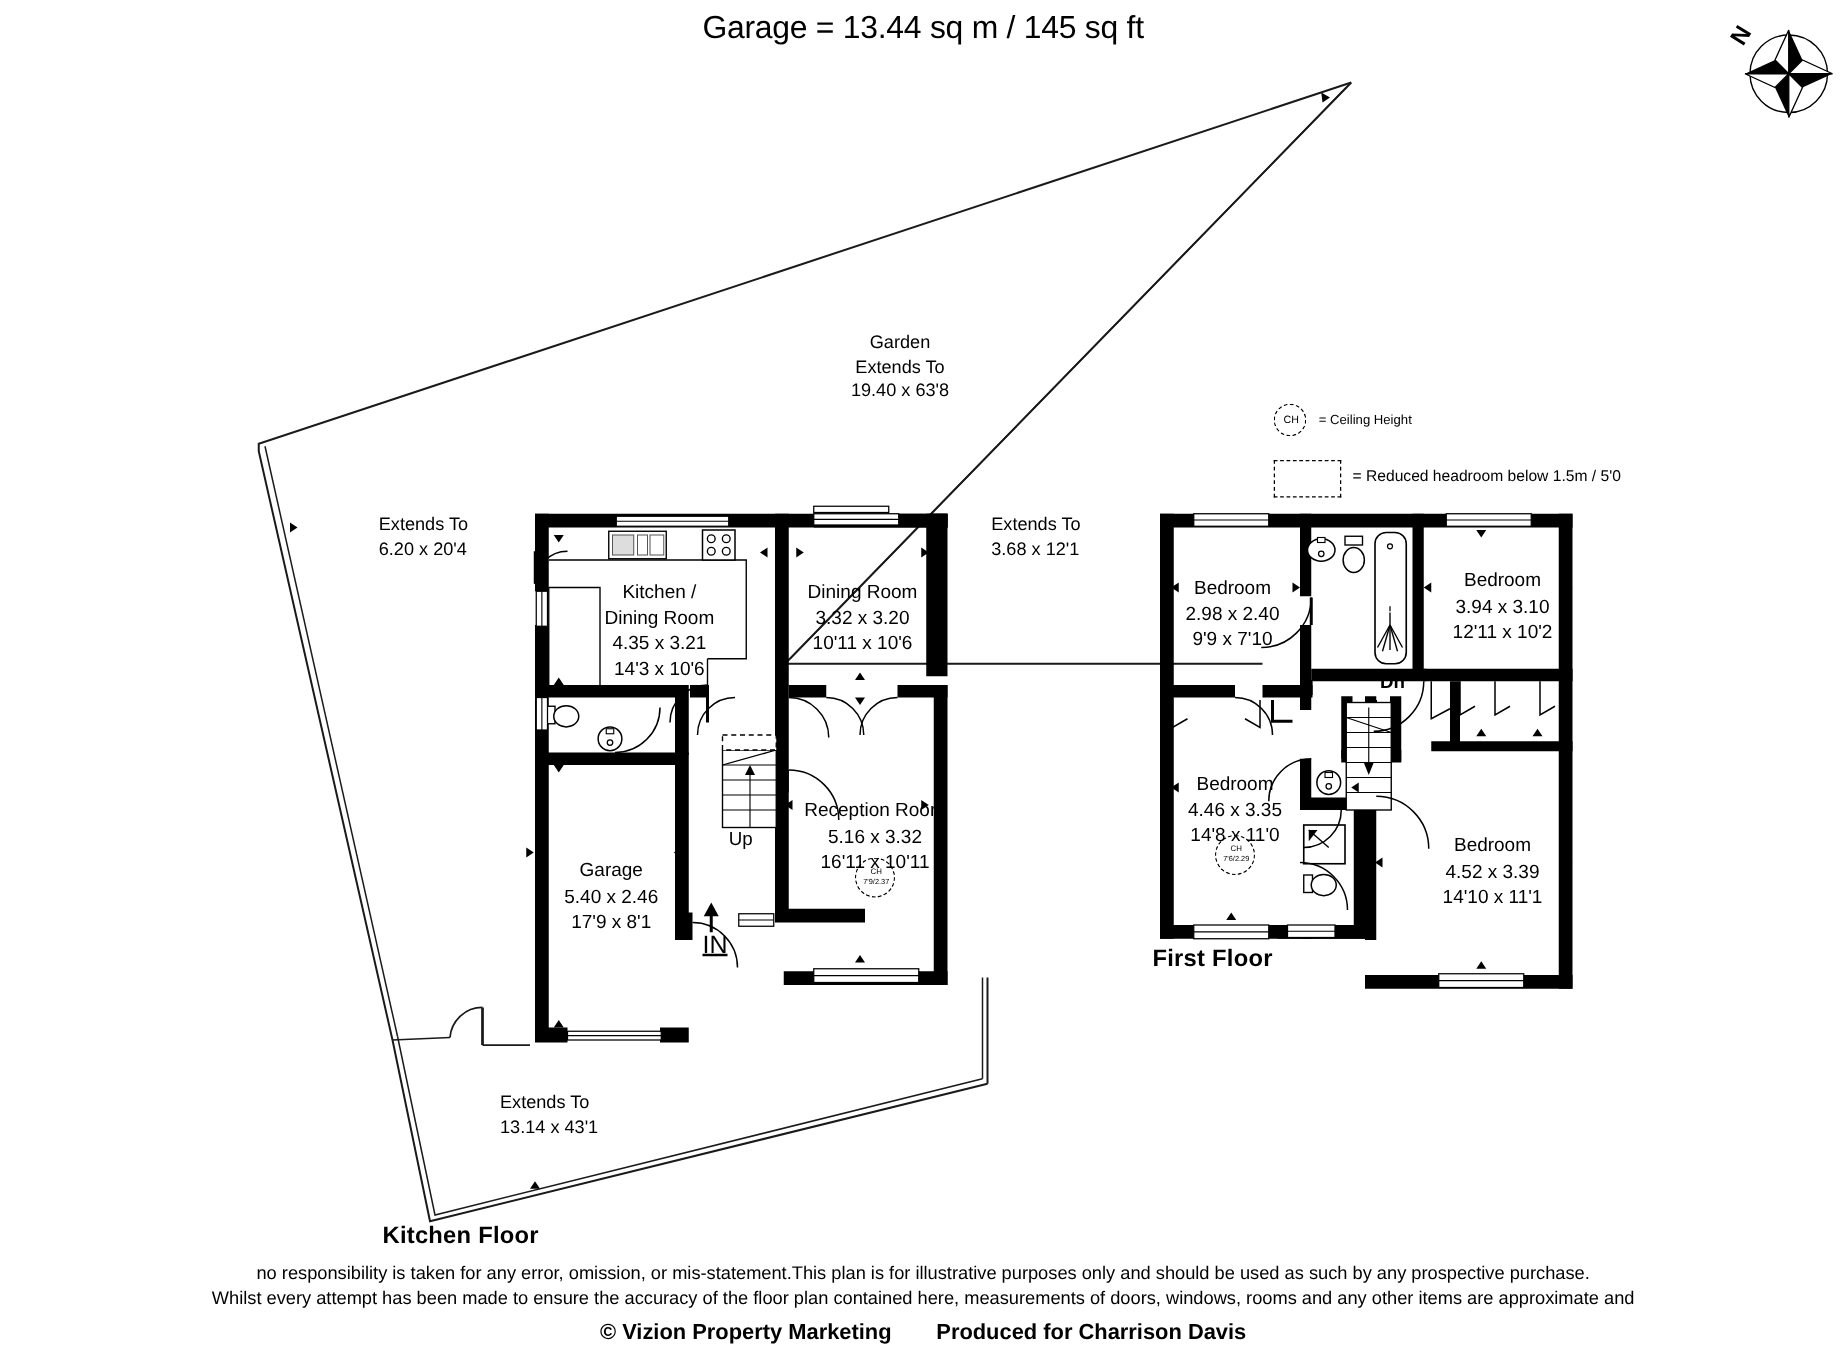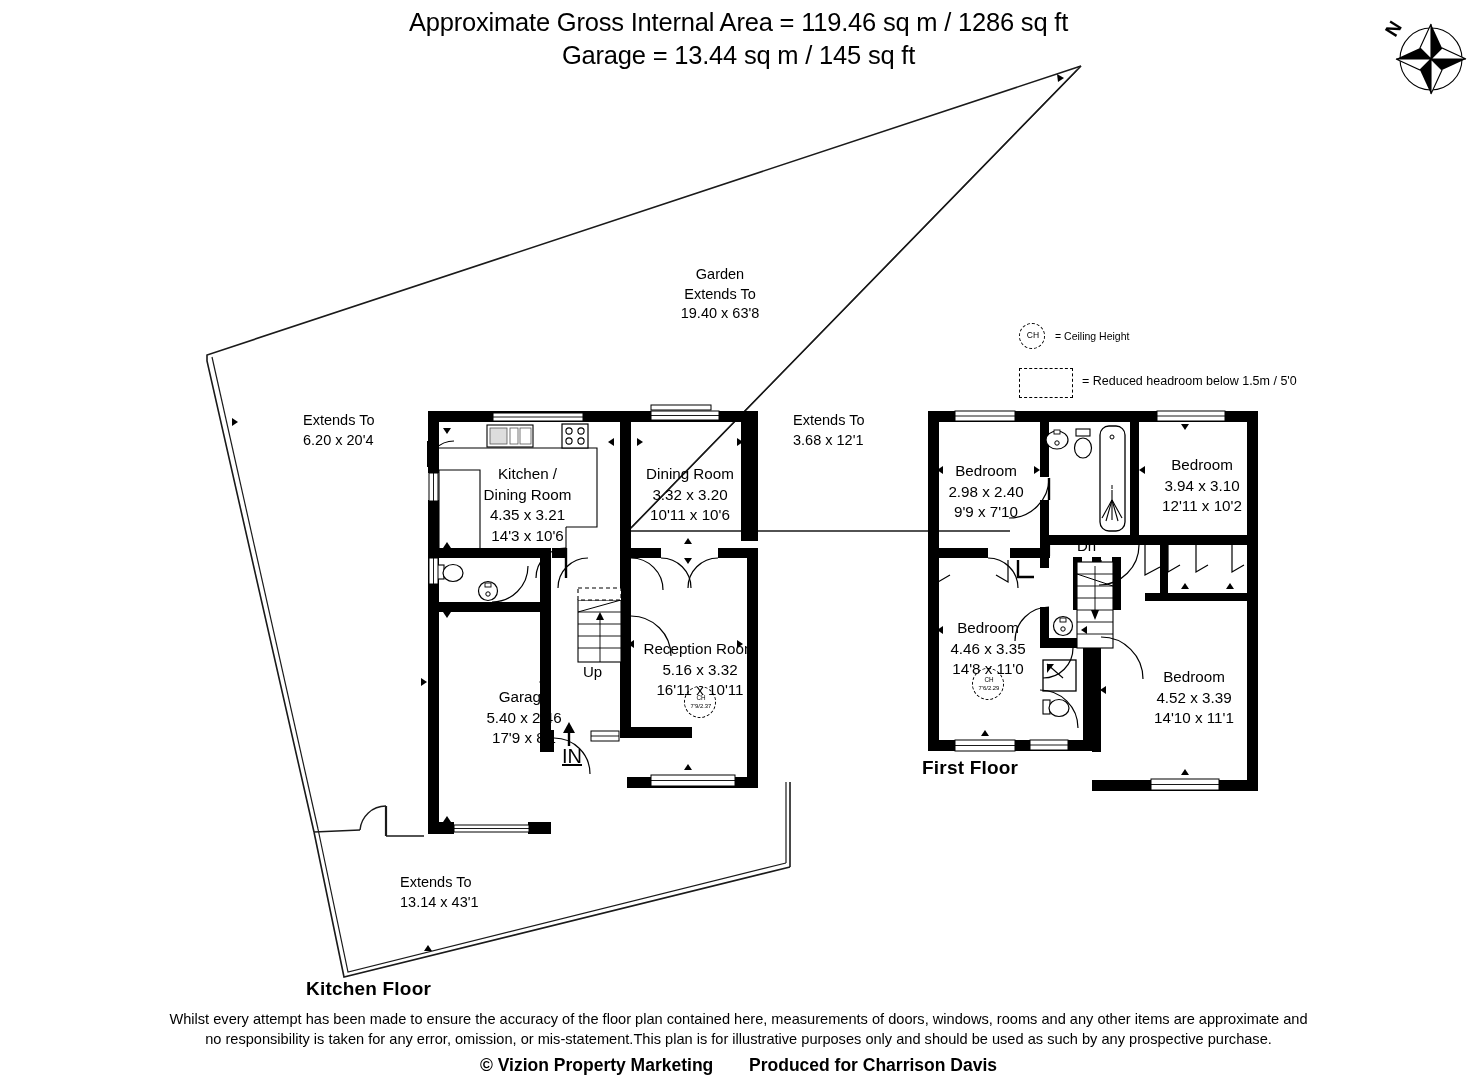--- a/index.html
+++ b/index.html
@@ -127,21 +127,20 @@
     transform: rotate(-58deg);
     transform-origin: center;
   }
 </style>
 </head>
 <body>
 
 <div id="page">
 
   <div id="header">
-    <div>Approximate Gross Internal Area = 119.46 sq m / 1286 sq ft</div>
     <div>Garage = 13.44 sq m / 145 sq ft</div>
   </div>
 
   <svg id="compass" viewBox="0 0 86 86">
     <circle cx="45" cy="47" r="31" fill="none" stroke="#000" stroke-width="1.1"></circle>
     <polygon points="45,47 45,12 56,36" fill="#000"></polygon>
     <polygon points="45,47 45,12 34,36" fill="#fff" stroke="#000" stroke-width="1.1"></polygon>
     <polygon points="45,47 80,47 56,58" fill="#000"></polygon>
     <polygon points="45,47 80,47 56,36" fill="#fff" stroke="#000" stroke-width="1.1"></polygon>
     <polygon points="45,47 45,82 34,58" fill="#000"></polygon>
@@ -548,33 +547,33 @@
   <div class="room-label" style="left:620px; top:639px; width:160px;">
     <div>Reception Room</div>
     <div>5.16 x 3.32</div>
     <div>16'11 x 10'11</div>
   </div>
   <div class="ch-marker" style="left:684px; top:686px;">
     <div class="ch-a">CH</div>
     <div class="ch-b">7'9/2.37</div>
   </div>
 
-  <div class="room-label" style="left:428px; top:687px; width:122px;padding-left:35px;">
+  <div class="room-label" style="left:428px; top:687px; width:122px;">
     <div>Garage</div>
     <div>5.40 x 2.46</div>
     <div>17'9 x 8'1</div>
   </div>
 
   <div class="abs" style="left:583px; top:663px; font-size:15px;">Up</div>
   <div class="abs" style="left:562px; top:745px; font-size:20px;text-decoration:underline;">IN</div>
   <svg class="abs" style="left:558px; top:720px;" width="22" height="26">
     <line x1="11" y1="26" x2="11" y2="8" stroke="#000" stroke-width="2.4"></line>
     <polygon points="11,2 5,13 17,13" fill="#000"></polygon>
   </svg>
-  <div class="abs" style="left:1077px; top:537px; font-size:15px;">Dn</div>
+  <div class="abs" style="left:1104px; top:537px; font-size:15px;font-weight:bold;">Dn</div>
 
   <div class="room-label" style="left:930px; top:461px; width:112px;">
     <div>Bedroom</div>
     <div>2.98 x 2.40</div>
     <div>9'9 x 7'10</div>
   </div>
 
   <div class="room-label" style="left:1146px; top:455px; width:112px;">
     <div>Bedroom</div>
     <div>3.94 x 3.10</div>
@@ -595,22 +594,22 @@
     <div>Bedroom</div>
     <div>4.52 x 3.39</div>
     <div>14'10 x 11'1</div>
   </div>
 
   <div class="floor-title abs" style="left:306px; top:978px;">Kitchen Floor</div>
   <div class="floor-title abs" style="left:922px; top:757px;">First Floor</div>
 
   <div id="footer">
     <div id="disclaimer">
+      <div>no responsibility is taken for any error, omission, or mis-statement.This plan is for illustrative purposes only and should be used as such by any prospective purchase.</div>
       <div>Whilst every attempt has been made to ensure the accuracy of the floor plan contained here, measurements of doors, windows, rooms and any other items are approximate and</div>
-      <div>no responsibility is taken for any error, omission, or mis-statement.This plan is for illustrative purposes only and should be used as such by any prospective purchase.</div>
     </div>
     <div id="credits">
       <span>© Vizion Property Marketing</span>
       <span class="sp"></span>
       <span>Produced for Charrison Davis</span>
     </div>
   </div>
 
 </div>
 

